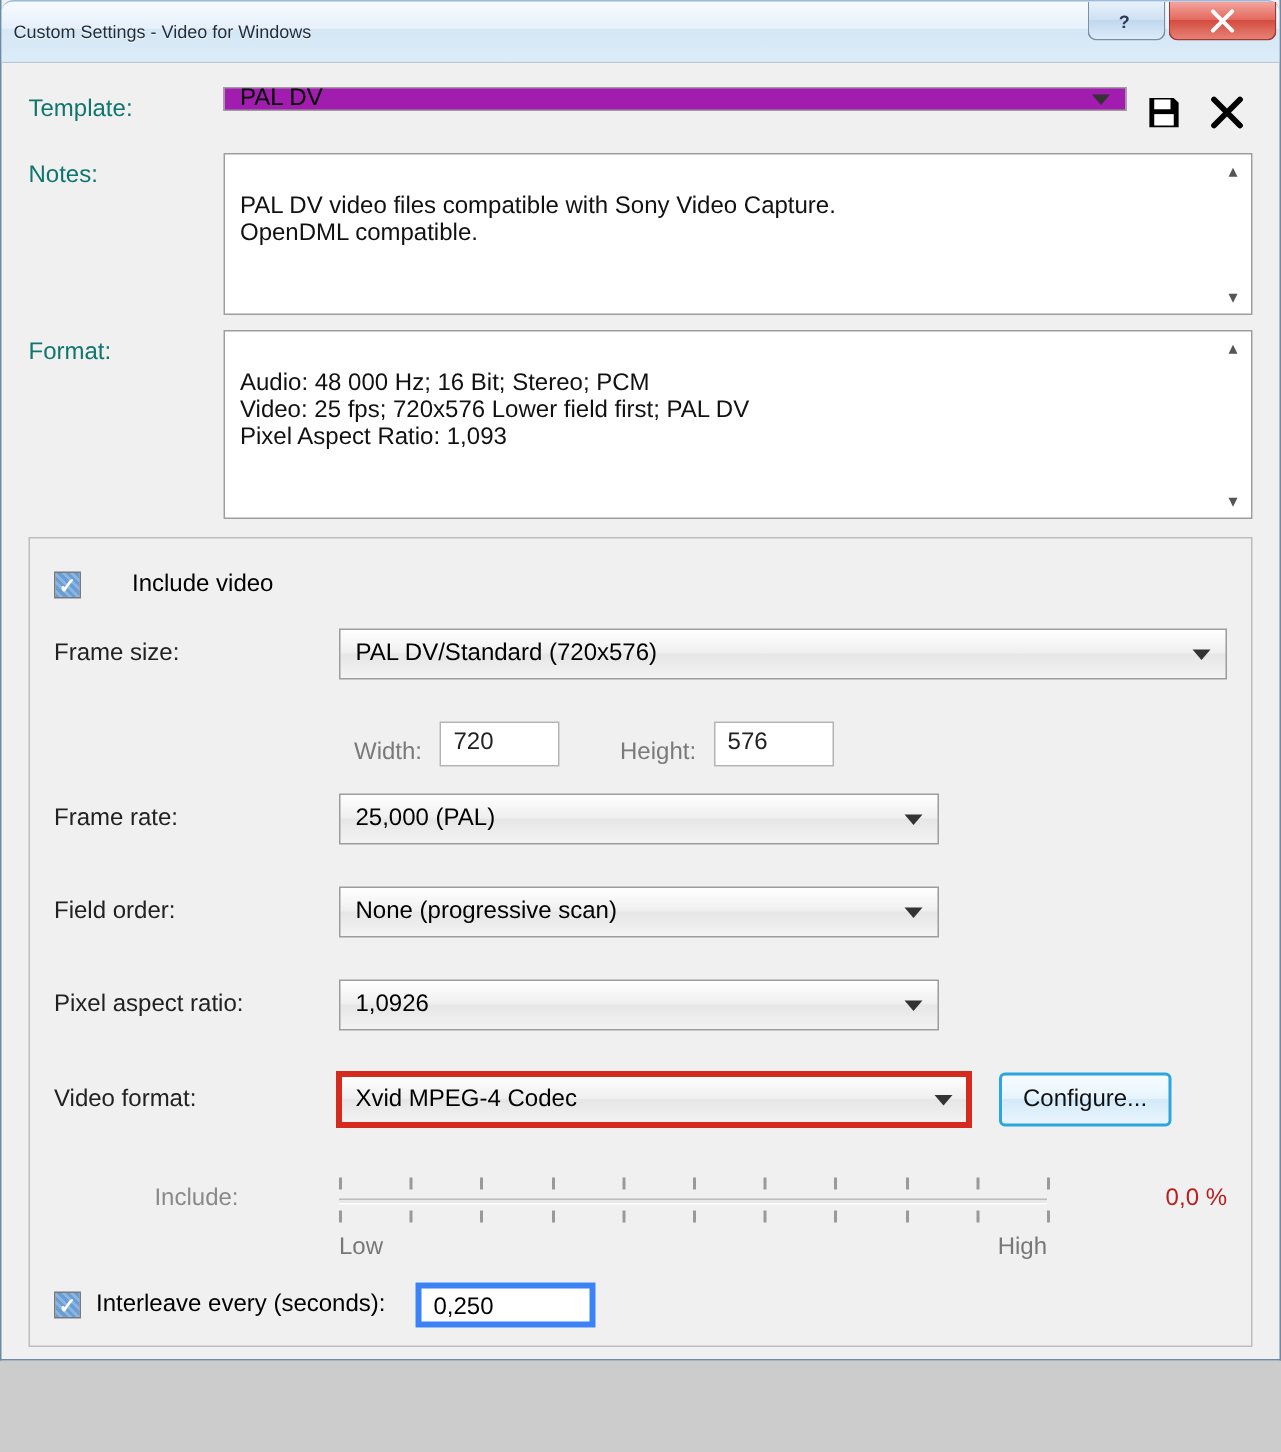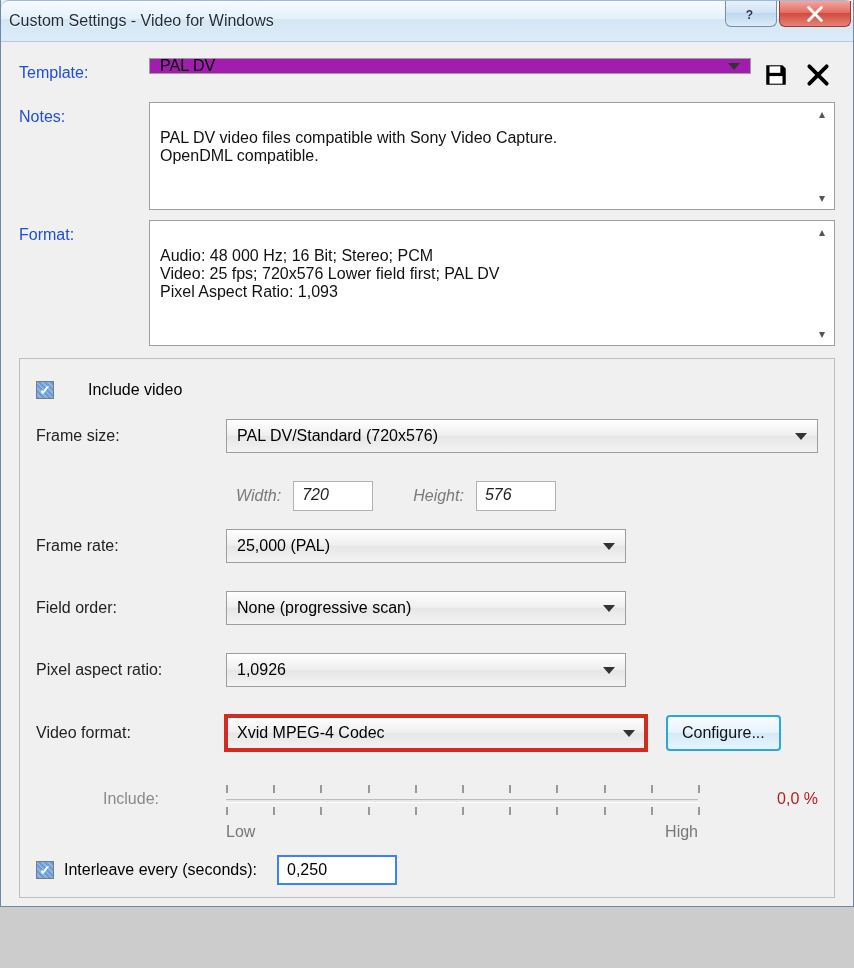--- a/index.html
+++ b/index.html
@@ -4,34 +4,34 @@
 <style>
   * { box-sizing: border-box; font-family: "Segoe UI", Tahoma, sans-serif; font-size: 16px; }
   body { margin: 0; background: #ccc; width: 854px; height: 968px; overflow: hidden; }
 
   .window { width: 854px; background: #f0f0f0; border: 1px solid #6b8aa7; border-top: none; }
 
   
   .titlebar { height: 42px; background: linear-gradient(to bottom,#f6fbff 0%,#e6f0fb 45%,#d5e6f5 46%,#dcecf8 100%);
               border-bottom:1px solid #b7c9dc; display:flex; align-items:center; padding-left:8px;
               border-radius: 8px 8px 0 0; border-top:1px solid #9bbadd; }
-  .titlebar .title { color:#1d2b3a; font-size:16px; text-shadow:0 1px 0 #fff; flex:1; }
+  .titlebar .title { color:#1d2b3a; font-size:12px; text-shadow:0 1px 0 #fff; flex:1; }
   .tb-btns { display:flex; height:100%; align-items:flex-start; }
   .tb-btn { height:26px; width:52px; margin-right:2px; border:1px solid #7a8fa6; border-top:none;
             border-radius:0 0 6px 6px; display:flex; align-items:center; justify-content:center;
             background:linear-gradient(to bottom,#e9f2fb,#cfe1f3 48%,#bfd7ee 50%,#dcecf8); }
   .tb-btn.close { width:72px; background:linear-gradient(to bottom,#f3a6a0,#e46a5f 48%,#d34c3f 50%,#e78176);
                   border-color:#9c3a31; }
   .tb-btn svg { width:18px; height:18px; }
   .tb-btn.close svg { width:22px; height:22px; }
 
   
   .client { padding:16px 18px 8px 18px; }
   .row { display:flex; align-items:flex-start; margin-bottom:10px; }
-  .row > .lbl { width:130px; padding-top:6px; color:#1d4ed8; }
+  .row > .lbl { width:130px; padding-top:6px; color:#0f766e; }
 
   .combo { flex:1; height:16px; border:1px solid #9d9d9d; background:#a21caf; display:flex; align-items:center;
            padding:0 10px; justify-content:space-between; }
   .combo .chev { width:0;height:0;border-left:6px solid transparent;border-right:6px solid transparent;
                  border-top:7px solid #333; }
 
   .icon-btn { width:34px; height:34px; margin-left:8px; display:flex; align-items:center; justify-content:center; }
   .icon-btn svg { width:26px; height:26px; }
 
   .textbox { flex:1; border:1px solid #9d9d9d; background:#fff; padding:8px 10px; position:relative;
@@ -53,21 +53,21 @@
 
   .grow { display:flex; align-items:center; margin-bottom:28px; }
   .grow .lbl2 { width:190px; color:#222; }
   .select { height:34px; border:1px solid #9d9d9d; background:linear-gradient(to bottom,#ffffff,#efefef 48%,#e6e6e6 50%,#f3f3f3);
             display:flex; align-items:center; padding:0 30px 0 10px; position:relative; flex:1; }
   .select::after { content:""; position:absolute; right:10px; top:50%; margin-top:-3px;
                    border-left:6px solid transparent; border-right:6px solid transparent; border-top:7px solid #333; }
   .select.narrow { flex:0 0 400px; }
   .select.redbox { outline:4px solid #d52b1e; outline-offset:-2px; flex:0 0 420px; }
 
-  .dim-row { display:flex; align-items:center; margin:13px 0 18px 200px;font-style:italic; }
+  .dim-row { display:flex; align-items:flex-end; margin:13px 0 18px 200px; }
   .dim-row .dlbl { color:#7a7a7a; margin-right:12px; }
   .dim-row .dval { width:80px; height:30px; border:1px solid #b3b3b3; background:#fff; text-align:left;
                    padding:4px 8px; margin-right:40px; color:#222; }
 
   .cfg-btn { margin-left:20px; height:36px; padding:0 14px; border:2px solid #2aa6e0;
              background:linear-gradient(to bottom,#f7fcff,#e7f4fd 48%,#d3eaf9 50%,#e9f5fd);
              border-radius:4px; color:#111; }
 
   .slider-row { display:flex; align-items:center; margin:6px 0 4px 0; }
   .slider-row .slabel { width:190px; text-align:center; color:#8a8a8a; }
@@ -75,21 +75,21 @@
   .slider-track .line { position:absolute; top:20px; left:0; right:0; height:4px; background:#e8e8e8;
                          border-top:1px solid #bcbcbc; border-bottom:1px solid #fff; }
   .slider-track .tick { position:absolute; top:6px; width:2px; height:8px; background:#9a9a9a; }
   .slider-track .tick.b { top:28px; }
   .pct { color:#b91c1c; width:80px; text-align:right; }
   .slider-labels { display:flex; margin-left:190px; margin-right:120px; justify-content:space-between;
                    color:#777; margin-bottom:14px; }
 
   .intl-row { display:flex; align-items:center; }
   .intl-row .intlbl { margin-right:20px; }
-  .intl-val { width:120px; height:30px; border:2px solid #3b82f6; background:#fff; padding:4px 8px; }
+  .intl-val { width:120px; height:30px; border:4px solid #3b82f6; background:#fff; padding:4px 8px; }
 </style>
 </head>
 <body>
 
 <div class="window">
   <div class="titlebar">
     <span class="title">Custom Settings - Video for Windows</span>
     <div class="tb-btns">
       <div class="tb-btn">
         <svg viewBox="0 0 24 24">

